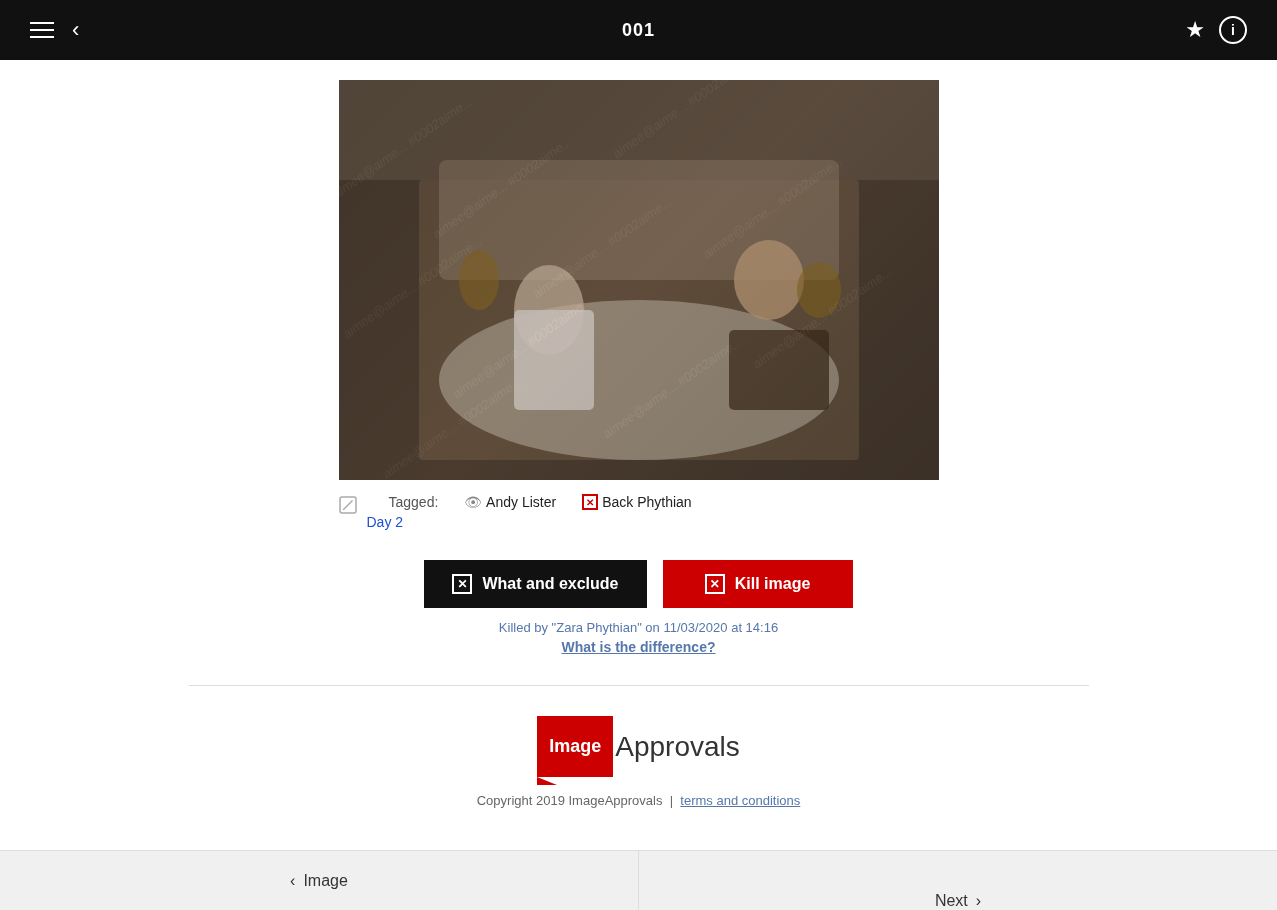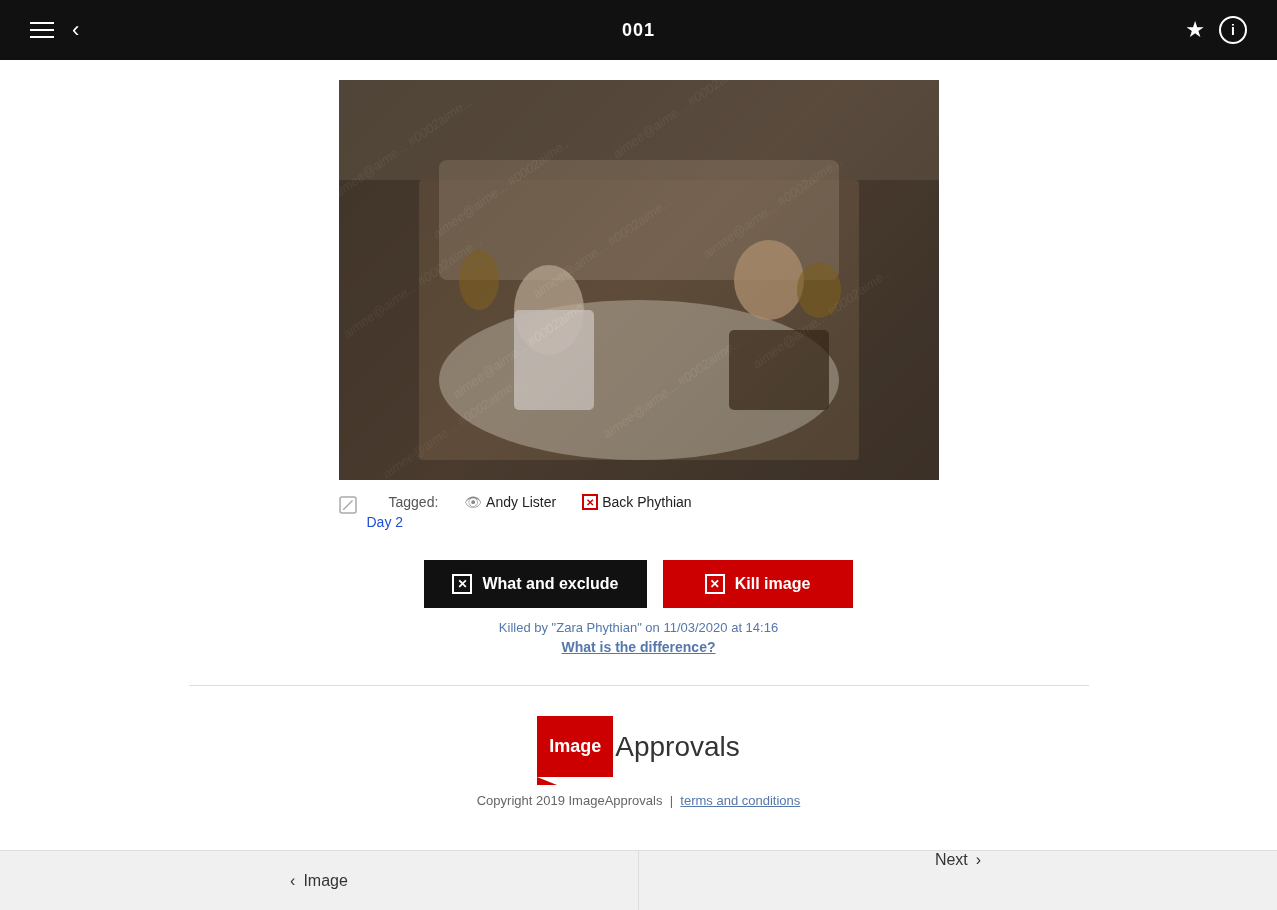--- a/index.html
+++ b/index.html
@@ -302,21 +302,21 @@
       justify-content: center;
       gap: 8px;
       cursor: pointer;
       border-right: 1px solid #ddd;
       font-size: 16px;
       color: #333;
     }
     .bottom-nav-next {
       flex: 1;
       display: flex;
-      align-items: flex-start;
+      align-items: flex-end;
       justify-content: center;
       gap: 8px;
       cursor: pointer;
       font-size: 16px;
       color: #333;
     }
   </style>
 </head>
 <body>
 

